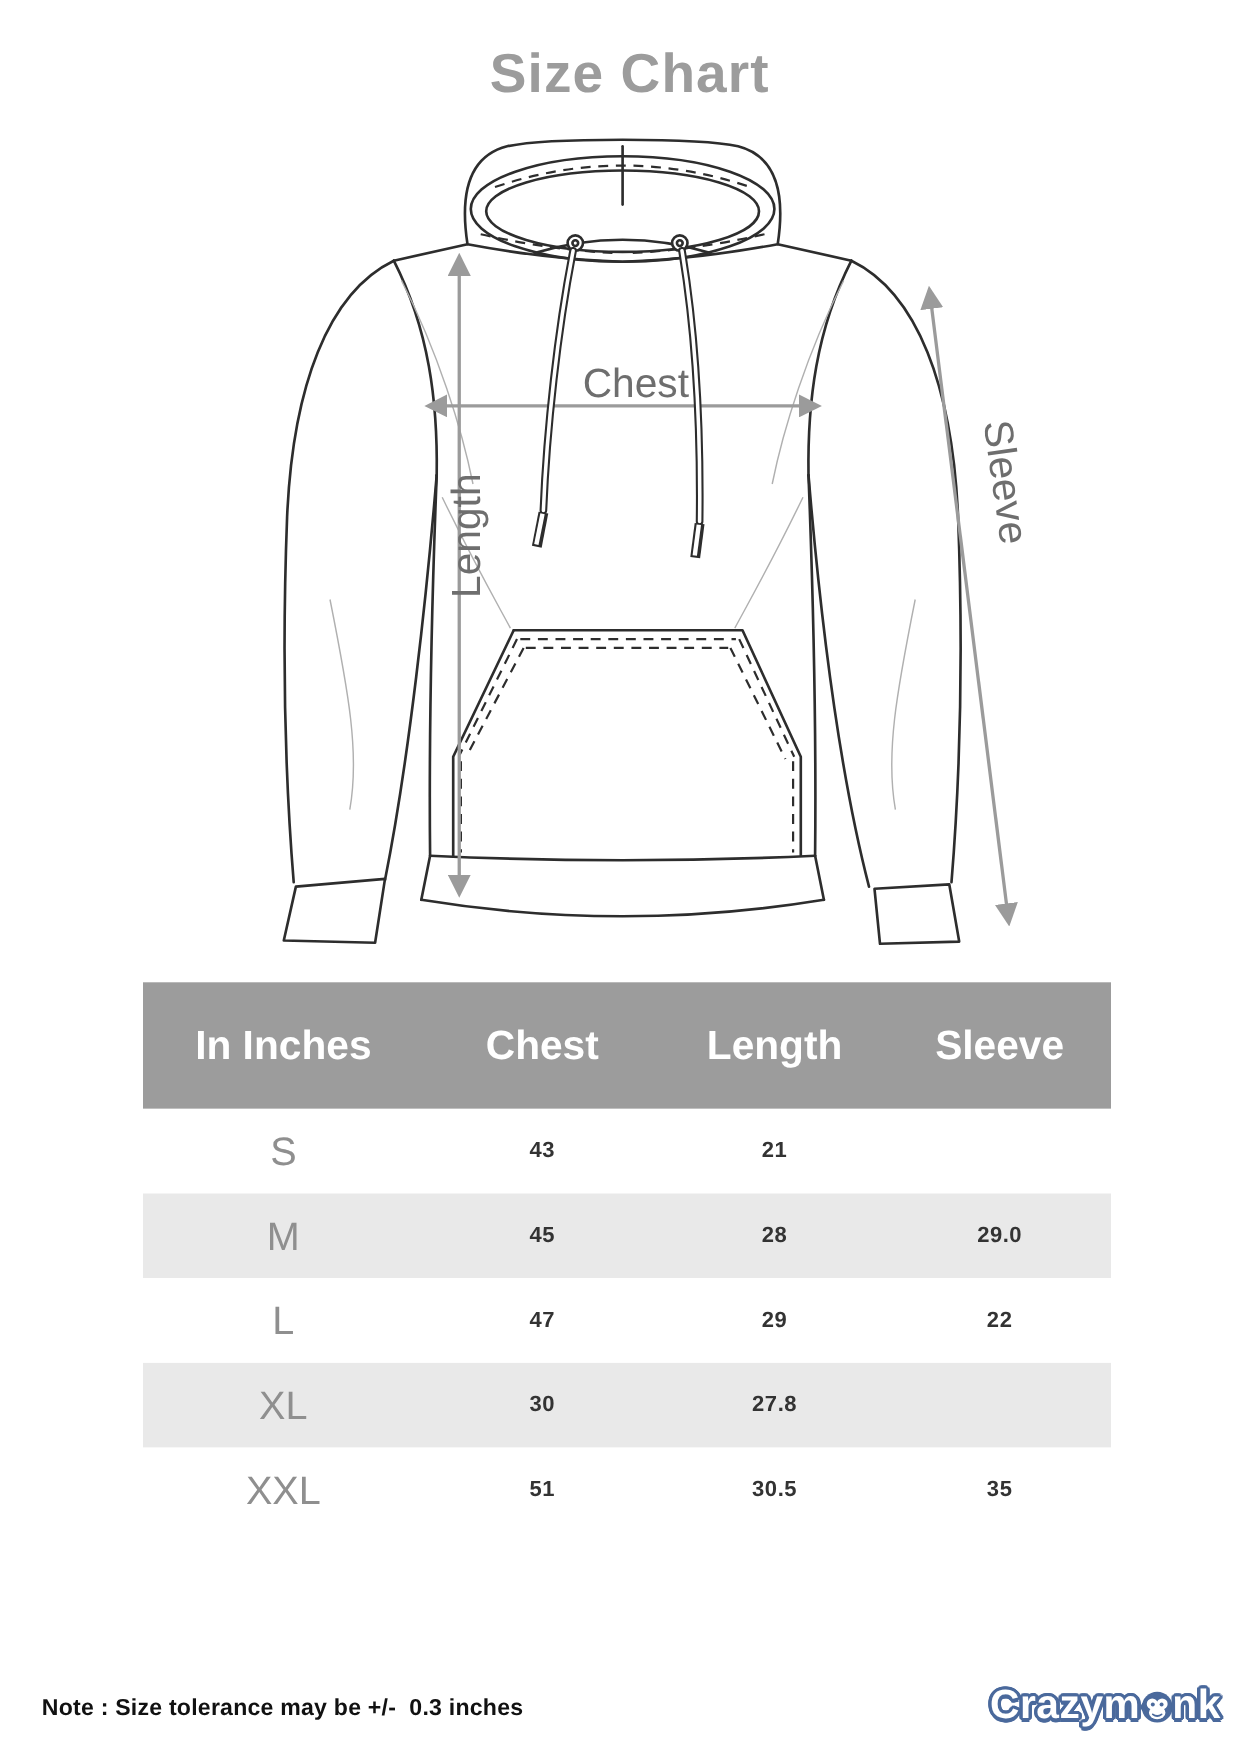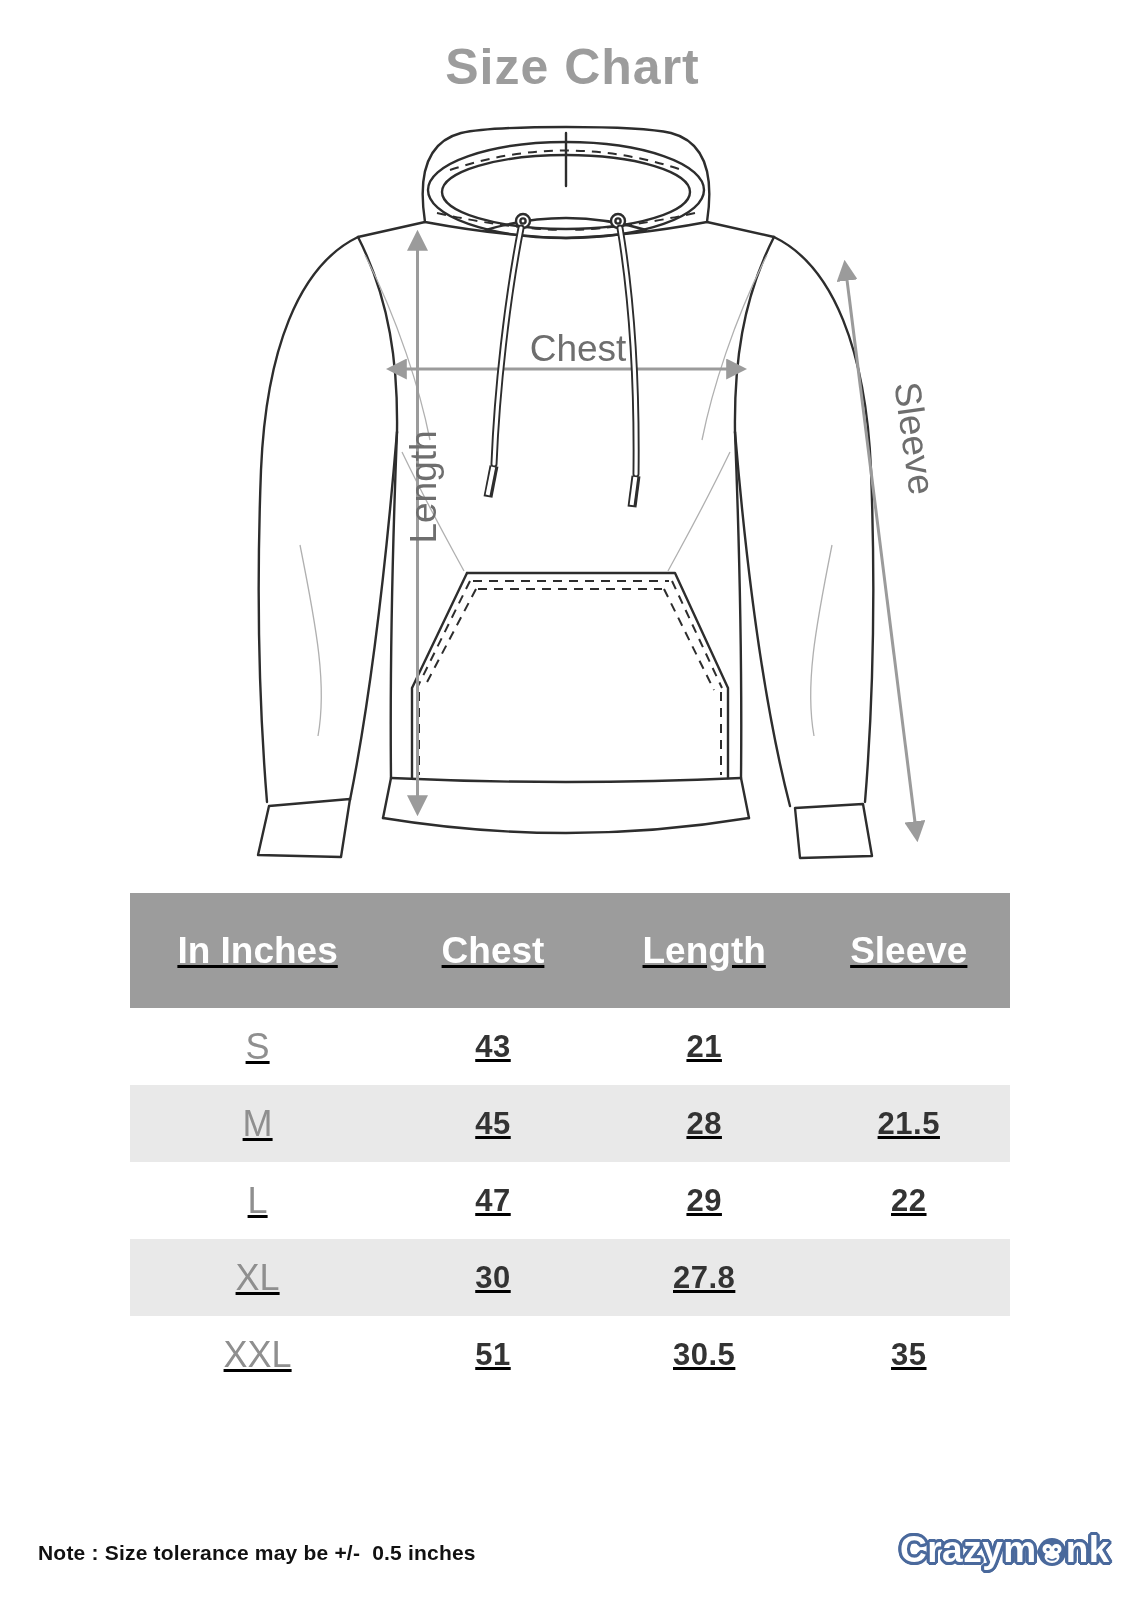--- a/index.html
+++ b/index.html
@@ -18,33 +18,33 @@
   .dash{stroke:var(--line_art);stroke-width:2;fill:none;stroke-dasharray:9 7;}
   .thin{stroke:var(--crease);stroke-width:1.3;fill:none;}
   .cord{stroke:var(--line_art);stroke-width:7;fill:none;stroke-linecap:round;}
   .cordin{stroke:#fff;stroke-width:3.2;fill:none;stroke-linecap:round;}
   .aglet{stroke:var(--line_art);stroke-width:9;fill:none;stroke-linecap:butt;}
   .agletin{stroke:#fff;stroke-width:4;fill:none;stroke-linecap:butt;}
   .ar{stroke:var(--arrow);stroke-width:3;fill:none;}
   marker path{fill:var(--arrow);}
   .mlabel{fill:var(--measure_label);font-size:37px;font-family:"Liberation Sans",sans-serif;}
   
-  .size-table{position:absolute;left:130px;top:893px;width:880px;text-decoration:underline;}
+  .size-table{position:absolute;left:130px;top:893px;width:880px;}
   .t-header{
     height:115px;display:grid;grid-template-columns:29% 24.5% 23.5% 23%;
     align-items:center;background:var(--header_bg);color:var(--header_text);
     font-size:37px;font-weight:bold;text-align:center;
   }
   .t-row{
     height:77px;display:grid;grid-template-columns:29% 24.5% 23.5% 23%;
     align-items:center;text-align:center;background:#fff;
   }
   .t-row.alt{background:var(--row_alt_bg);}
   .t-cell.size{font-size:36px;color:var(--size_label);}
-  .t-cell.val{font-size:31px;font-weight:bold;color:var(--value_text);letter-spacing:0.5px;}
+  .t-cell.val{font-size:20px;font-weight:bold;color:var(--value_text);letter-spacing:0.5px;}
   
   .note{
     position:absolute;left:38px;top:1541px;font-size:21px;font-weight:bold;
     color:var(--note_text);white-space:pre;letter-spacing:0.2px;
   }
   .brand-logo{
     position:absolute;left:900px;top:1529px;display:flex;align-items:center;
     font-size:37px;font-weight:bold;letter-spacing:0.5px;color:var(--logo_text);
     text-shadow:
       3px 0 0 var(--logo_blue), -3px 0 0 var(--logo_blue),
@@ -157,21 +157,21 @@
   <div id="table-body">
       <div class="t-row">
         <div class="t-cell size">S</div>
         <div class="t-cell val">43</div>
         <div class="t-cell val">21</div>
       </div>
       <div class="t-row alt">
         <div class="t-cell size">M</div>
         <div class="t-cell val">45</div>
         <div class="t-cell val">28</div>
-        <div class="t-cell val">21.5</div>
+        <div class="t-cell val">29.0</div>
       </div>
       <div class="t-row">
         <div class="t-cell size">L</div>
         <div class="t-cell val">47</div>
         <div class="t-cell val">29</div>
         <div class="t-cell val">22</div>
       </div>
       <div class="t-row alt">
         <div class="t-cell size">XL</div>
         <div class="t-cell val">30</div>
@@ -179,21 +179,21 @@
       </div>
       <div class="t-row">
         <div class="t-cell size">XXL</div>
         <div class="t-cell val">51</div>
         <div class="t-cell val">30.5</div>
         <div class="t-cell val">35</div>
       </div>
     </div>
 </div>
 
-<div class="note">Note : Size tolerance may be +/-  0.5 inches</div>
+<div class="note">Note : Size tolerance may be +/-  0.3 inches</div>
 
 <div class="brand-logo">
   <span>Crazym</span>
   <svg class="monkey" viewBox="0 0 32 32">
     <circle cx="6" cy="16" r="5" fill="var(--logo_blue)"></circle>
     <circle cx="26" cy="16" r="5" fill="var(--logo_blue)"></circle>
     <circle cx="16" cy="16" r="14" fill="var(--logo_blue)"></circle>
     <circle cx="11.5" cy="13" r="5" fill="#fff"></circle>
     <circle cx="20.5" cy="13" r="5" fill="#fff"></circle>
     <ellipse cx="16" cy="21" rx="7.5" ry="6" fill="#fff"></ellipse>

